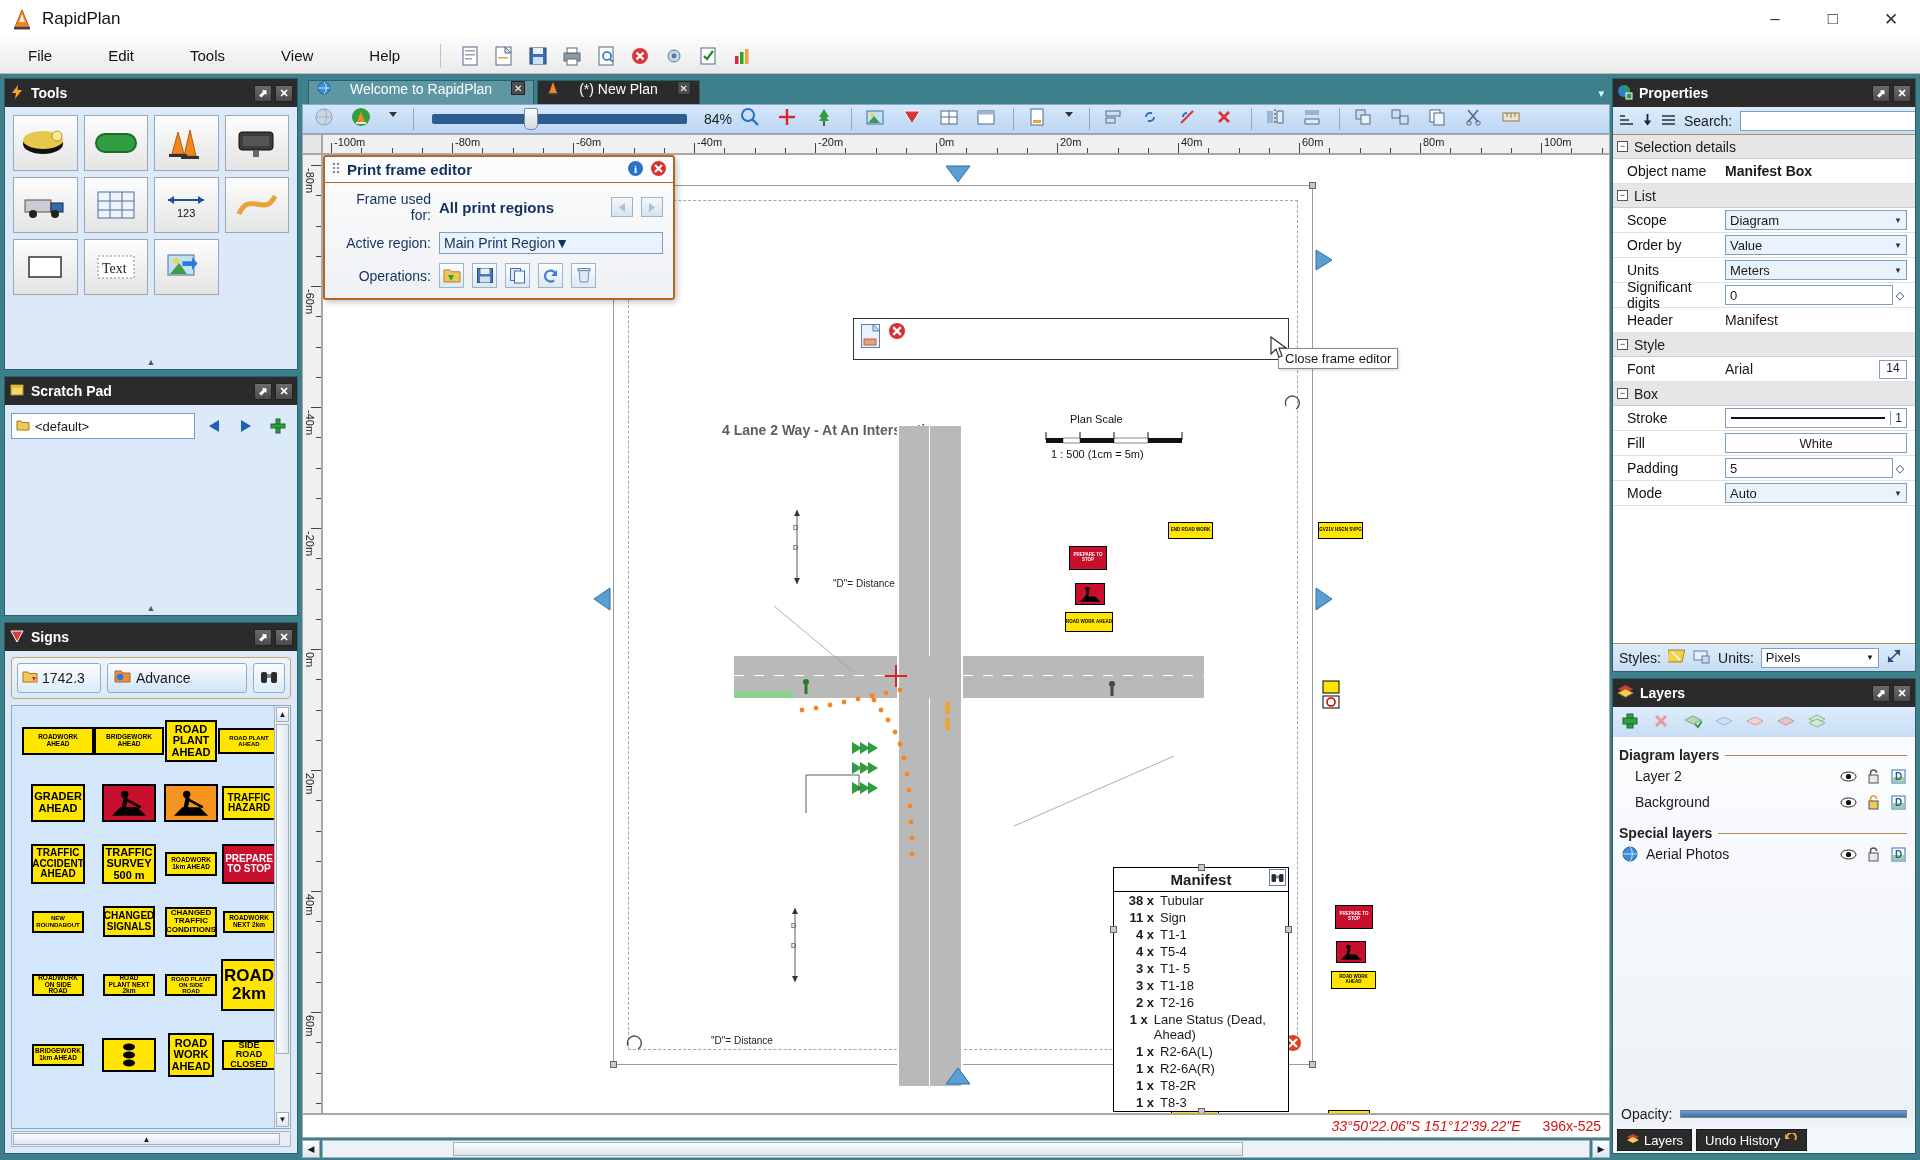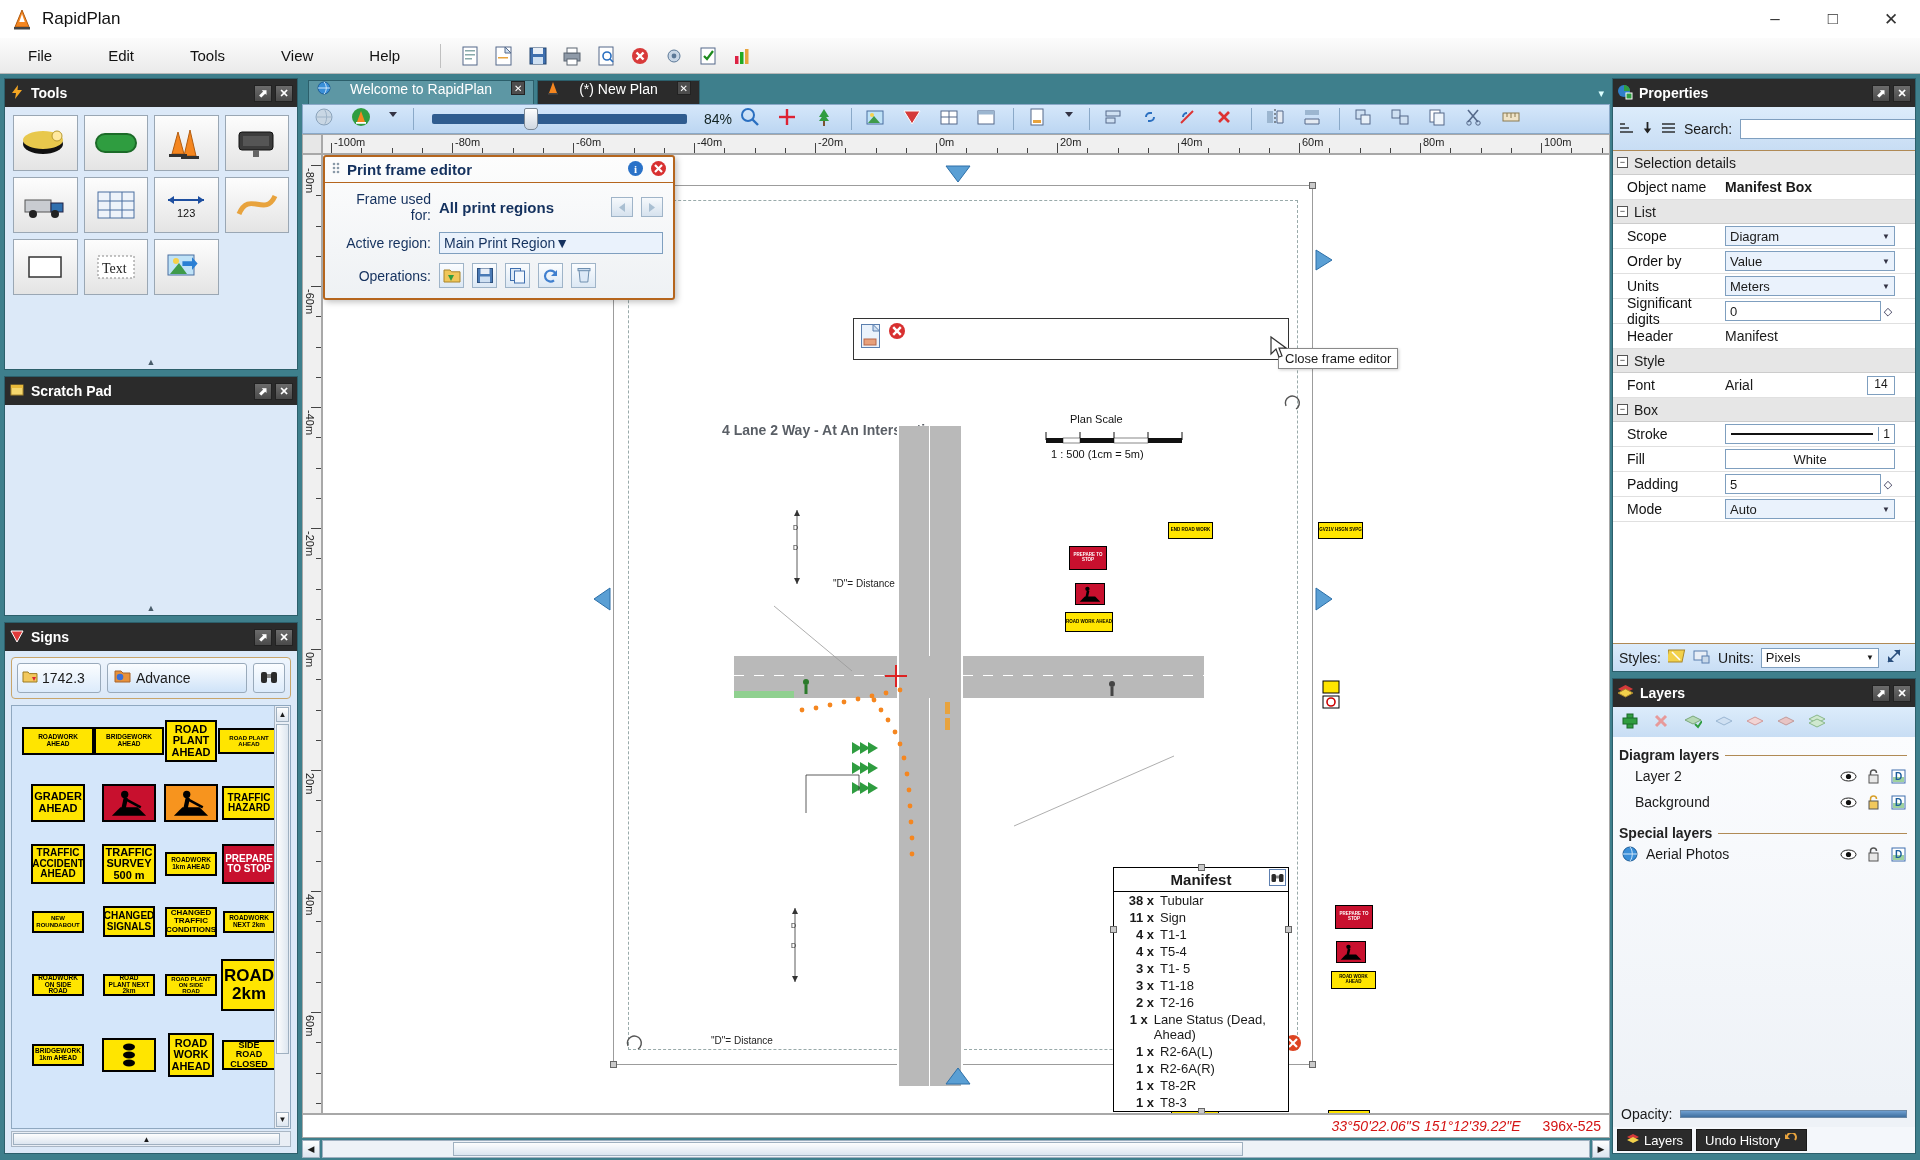--- a/index.html
+++ b/index.html
@@ -103,31 +103,31 @@
   .coord { color:#d41414; font-style:italic; }
   .dims { color:#d41414; }
   #hscrollrow { height:22px; display:flex; align-items:center; background:#3e7f8c; }
   #hscroll { flex:1; height:18px; background:#eef2f7; border:1px solid #9fb0c0; position:relative; margin:0 2px;}
   #hscroll .thumb { position:absolute; left:130px; top:1px; height:14px; width:790px;
                     background:linear-gradient(#fdfdfd,#dbe5f0); border:1px solid #9fb0c0; }
   .hs-arrow { width:18px; height:18px; background:linear-gradient(#fdfdfd,#dbe5f0); border:1px solid #9fb0c0;
               display:flex; align-items:center; justify-content:center; font-size:9px; }
   
   #rightdock { width:310px; background:#3e7f8c; padding:4px 4px 0 2px; display:flex; flex-direction:column; }
-  .prop-toolbar { height:44px; background:linear-gradient(#dcecfb,#c8ddf4); display:flex; align-items:center;
+  .prop-toolbar { height:28px; background:linear-gradient(#dcecfb,#c8ddf4); display:flex; align-items:center;
                   gap:8px; padding:0 6px; border-bottom:1px solid #b08a55; }
   .prop-search { flex:1; height:20px; background:#fff; border:1px solid #7f9fbf; }
   .prop-table { background:#fff; font-size:14px; }
   .grp-row { background:#e6e6e6; height:24px; display:flex; align-items:center; gap:6px; padding-left:4px;
              border-bottom:1px solid #ccc; }
   .grp-toggle { width:11px; height:11px; border:1px solid #555; background:#fff; font-size:9px; line-height:9px;
                 text-align:center; color:#222; }
   .prop-row { height:25px; display:flex; align-items:center; border-bottom:1px solid #e0e0e0; }
   .prop-label { width:112px; padding-left:14px; color:#111; }
-  .prop-value { flex:1; padding-right:20px; display:flex; align-items:center; }
+  .prop-value { flex:1; padding-right:8px; display:flex; align-items:center; }
   .combo { flex:1; height:20px; background:#eaf2fc; border:1px solid #7f9fbf; display:flex; align-items:center;
            padding:0 4px; font-size:13px; position:relative; }
   .combo .arrow { position:absolute; right:4px; font-size:8px; color:#334; }
   .spin { flex:1; height:20px; background:#fff; border:1px solid #7f9fbf; display:flex; align-items:center;
           padding:0 4px; font-size:13px; }
   .spin-btn { width:14px; text-align:center; color:#224; font-size:11px; }
   .fontbox { flex:1; display:flex; align-items:center; }
   .fontsize { width:28px; height:19px; border:1px solid #7f9fbf; text-align:center; font-size:12px; background:#fff;}
   .strokebox { flex:1; height:20px; border:1px solid #7f9fbf; background:#fff; display:flex; align-items:center; }
   .strokeline { flex:1; height:2px; background:#111; margin:0 5px; }
@@ -372,20 +372,46 @@
           <svg width="16" height="16" viewBox="0 0 16 16">
               <rect x="2" y="3" width="12" height="10" fill="#f5d76e" stroke="#a8872e"></rect>
               <rect x="2" y="3" width="12" height="3" fill="#e8b93a"></rect>
             </svg>
         </span>
         <span class="ph-title">Scratch Pad</span>
         <span class="ph-btn">⬈</span>
         <span class="ph-btn">✕</span>
       </div>
       <div class="panel-body">
+        <div class="sp-row">
+          <div class="sp-combo">
+            <span style="margin-right:5px">
+              <svg width="14" height="12" viewBox="0 0 14 12">
+                  <path d="M1 2h4l1.4 1.6H13V11H1z" fill="#f2c85c" stroke="#9c7a20"></path>
+                </svg>
+            </span>
+            <span>&lt;default&gt;</span>
+          </div>
+          <div class="sp-btn">
+              <svg width="22" height="20" viewBox="0 0 22 20">
+                <polygon points="16,4 6,10 16,16" fill="#1b63b5"></polygon>
+              </svg>
+            </div>
+          <div class="sp-btn">
+              <svg width="22" height="20" viewBox="0 0 22 20">
+                <polygon points="6,4 16,10 6,16" fill="#1b63b5"></polygon>
+              </svg>
+            </div>
+          <div class="sp-btn">
+              <svg width="22" height="20" viewBox="0 0 22 20">
+                <rect x="9" y="3" width="4" height="14" fill="#2f9d40" stroke="#1c6b28"></rect>
+                <rect x="4" y="8" width="14" height="4" fill="#2f9d40" stroke="#1c6b28"></rect>
+              </svg>
+            </div>
+        </div>
         <div style="background:#dce9f8;height:160px"></div>
         <div class="dock-grip" style="position:absolute;bottom:2px;left:0;right:0">▲</div>
       </div>
     </div>
 
     <div class="panel" style="flex:1">
       <div class="panel-head">
         <span>
           <svg width="16" height="16" viewBox="0 0 16 16">
               <polygon points="2,3 14,3 8,14" fill="#e03a3a" stroke="#fff" stroke-width="1"></polygon>

